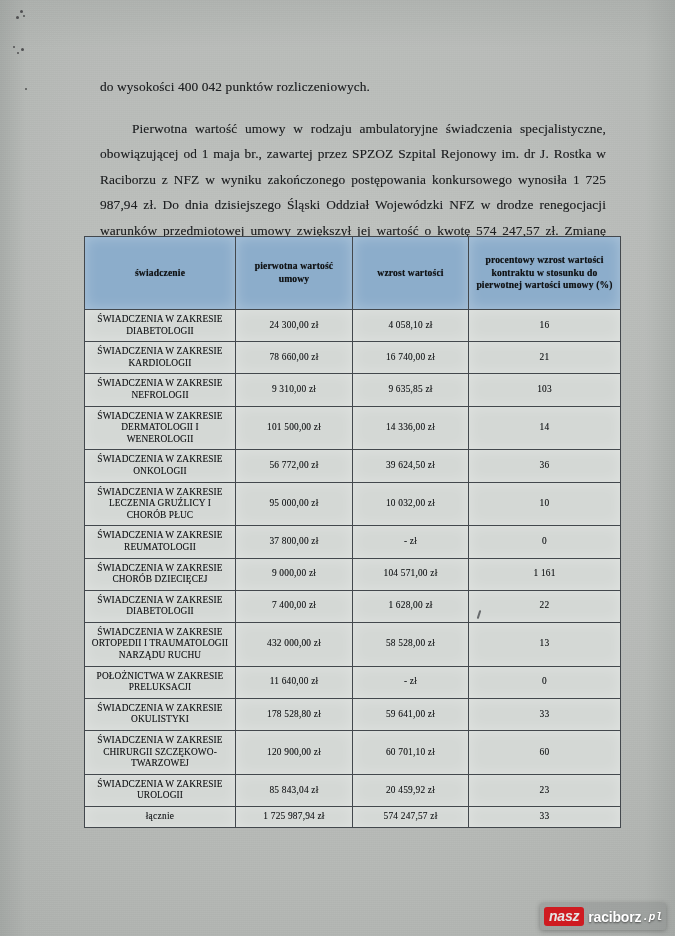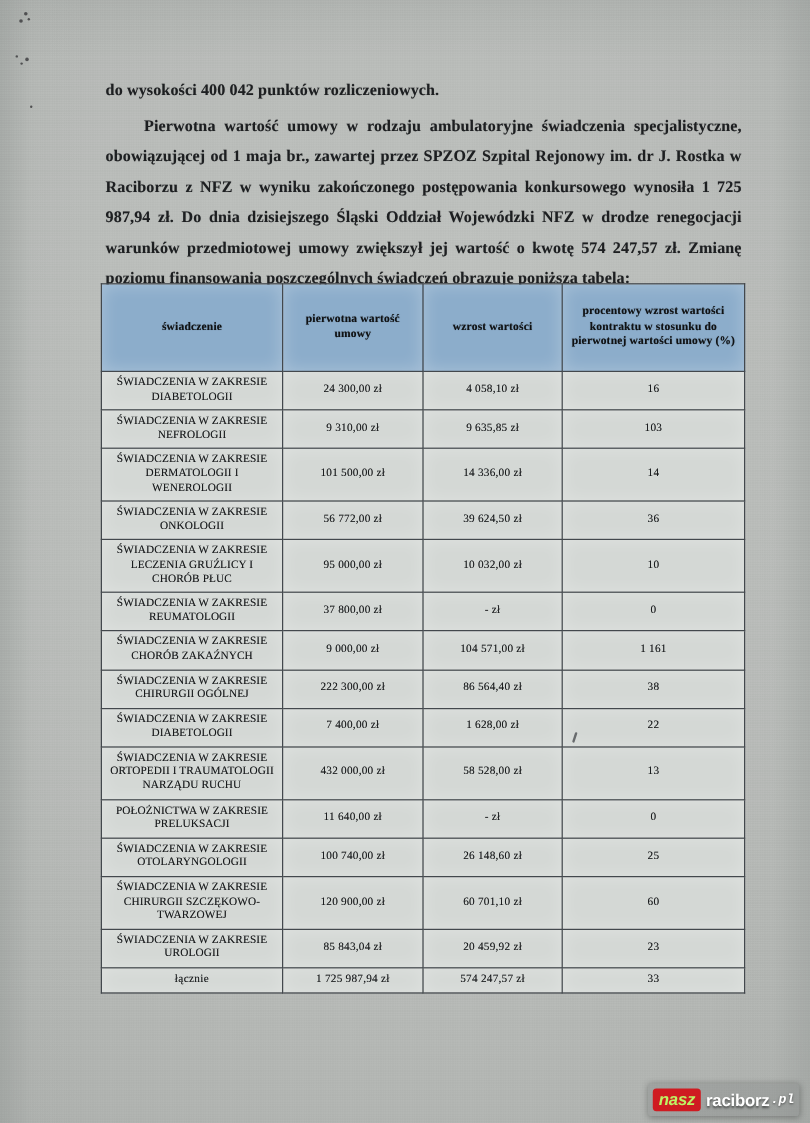--- a/index.html
+++ b/index.html
@@ -59,21 +59,21 @@
     top: 58px;
     width: 538px;
     color: #1d1f21;
     font-size: 13.4px;
     line-height: 25.5px;
     text-align: justify;
     text-justify: inter-word;
     letter-spacing: .1px;
     text-shadow: 0 0 .6px rgba(30,30,32,.40);
   }
-  #doc-body p { margin: 4px; font-weight: bold; }
+  #doc-body p { margin: 16px; }
   #paragraph-intro { margin-bottom: 0; }
   #paragraph-main { text-indent: 32px; }
 
   
   #contract-table-wrap {
     position: absolute;
     left: 84px;
     top: 236px;
     width: 536px;
   }
@@ -160,21 +160,21 @@
     display: flex;
     align-items: center;
     height: 23px;
     padding: 2px 4px;
     border-radius: 3px;
     background: rgba(120,124,121,.30);
     box-shadow: 0 1px 5px rgba(60,62,60,.45);
   }
   #wm-badge {
     background: #cf1b21;
-    color: #bef264;
+    color: #e5e5e5;
     font-family: "Liberation Sans", sans-serif;
     font-weight: bold;
     font-style: italic;
     font-size: 14px;
     line-height: 16px;
     padding: 1px 5px 2px 5px;
     border-radius: 3px;
     letter-spacing: -.2px;
   }
   #wm-name {
@@ -236,20 +236,26 @@
       </tr>
     </thead>
     <tbody id="table-body">
         <tr>
           <td class="col-service">ŚWIADCZENIA W ZAKRESIE DIABETOLOGII</td>
           <td class="col-amount">24 300,00 zł</td>
           <td class="col-growth">4 058,10 zł</td>
           <td class="col-percent">16</td>
         </tr>
         <tr>
+          <td class="col-service">ŚWIADCZENIA W ZAKRESIE KARDIOLOGII</td>
+          <td class="col-amount">78 660,00 zł</td>
+          <td class="col-growth">16 740,00 zł</td>
+          <td class="col-percent">21</td>
+        </tr>
+        <tr>
           <td class="col-service">ŚWIADCZENIA W ZAKRESIE NEFROLOGII</td>
           <td class="col-amount">9 310,00 zł</td>
           <td class="col-growth">9 635,85 zł</td>
           <td class="col-percent">103</td>
         </tr>
         <tr>
           <td class="col-service">ŚWIADCZENIA W ZAKRESIE DERMATOLOGII I WENEROLOGII</td>
           <td class="col-amount">101 500,00 zł</td>
           <td class="col-growth">14 336,00 zł</td>
           <td class="col-percent">14</td>
@@ -266,54 +272,48 @@
           <td class="col-growth">10 032,00 zł</td>
           <td class="col-percent">10</td>
         </tr>
         <tr>
           <td class="col-service">ŚWIADCZENIA W ZAKRESIE REUMATOLOGII</td>
           <td class="col-amount">37 800,00 zł</td>
           <td class="col-growth">-   zł</td>
           <td class="col-percent">0</td>
         </tr>
         <tr>
-          <td class="col-service">ŚWIADCZENIA W ZAKRESIE CHORÓB ZAKAŹNYCH</td>
+          <td class="col-service">ŚWIADCZENIA W ZAKRESIE CHORÓB DZIECIĘCEJ</td>
           <td class="col-amount">9 000,00 zł</td>
           <td class="col-growth">104 571,00 zł</td>
           <td class="col-percent">1 161</td>
-        </tr>
-        <tr>
-          <td class="col-service">ŚWIADCZENIA W ZAKRESIE CHIRURGII OGÓLNEJ</td>
-          <td class="col-amount">222 300,00 zł</td>
-          <td class="col-growth">86 564,40 zł</td>
-          <td class="col-percent">38</td>
         </tr>
         <tr>
           <td class="col-service">ŚWIADCZENIA W ZAKRESIE DIABETOLOGII</td>
           <td class="col-amount">7 400,00 zł</td>
           <td class="col-growth">1 628,00 zł</td>
           <td class="col-percent">22</td>
         </tr>
         <tr>
           <td class="col-service">ŚWIADCZENIA W ZAKRESIE ORTOPEDII I TRAUMATOLOGII NARZĄDU RUCHU</td>
           <td class="col-amount">432 000,00 zł</td>
           <td class="col-growth">58 528,00 zł</td>
           <td class="col-percent">13</td>
         </tr>
         <tr>
           <td class="col-service">POŁOŻNICTWA W ZAKRESIE PRELUKSACJI</td>
           <td class="col-amount">11 640,00 zł</td>
           <td class="col-growth">-   zł</td>
           <td class="col-percent">0</td>
         </tr>
         <tr>
-          <td class="col-service">ŚWIADCZENIA W ZAKRESIE OTOLARYNGOLOGII</td>
-          <td class="col-amount">100 740,00 zł</td>
-          <td class="col-growth">26 148,60 zł</td>
-          <td class="col-percent">25</td>
+          <td class="col-service">ŚWIADCZENIA W ZAKRESIE OKULISTYKI</td>
+          <td class="col-amount">178 528,80 zł</td>
+          <td class="col-growth">59 641,00 zł</td>
+          <td class="col-percent">33</td>
         </tr>
         <tr>
           <td class="col-service">ŚWIADCZENIA W ZAKRESIE CHIRURGII SZCZĘKOWO-TWARZOWEJ</td>
           <td class="col-amount">120 900,00 zł</td>
           <td class="col-growth">60 701,10 zł</td>
           <td class="col-percent">60</td>
         </tr>
         <tr>
           <td class="col-service">ŚWIADCZENIA W ZAKRESIE UROLOGII</td>
           <td class="col-amount">85 843,04 zł</td>

